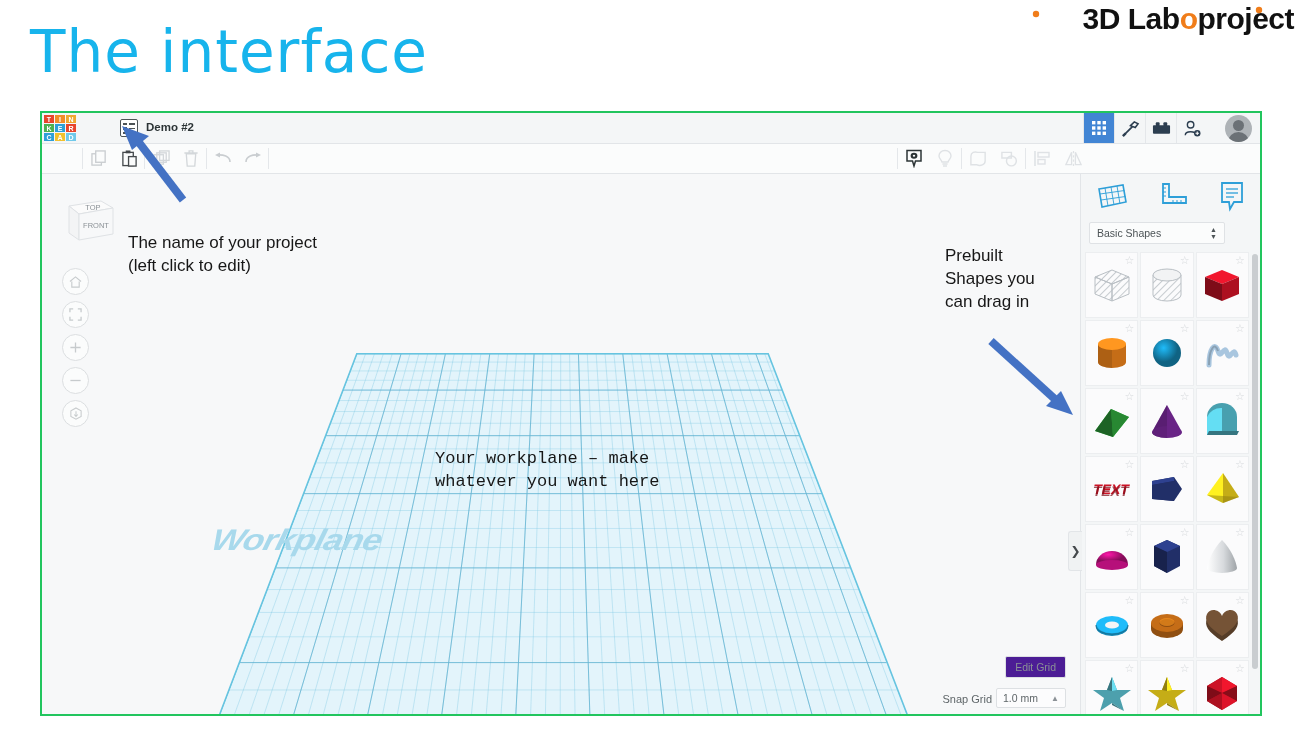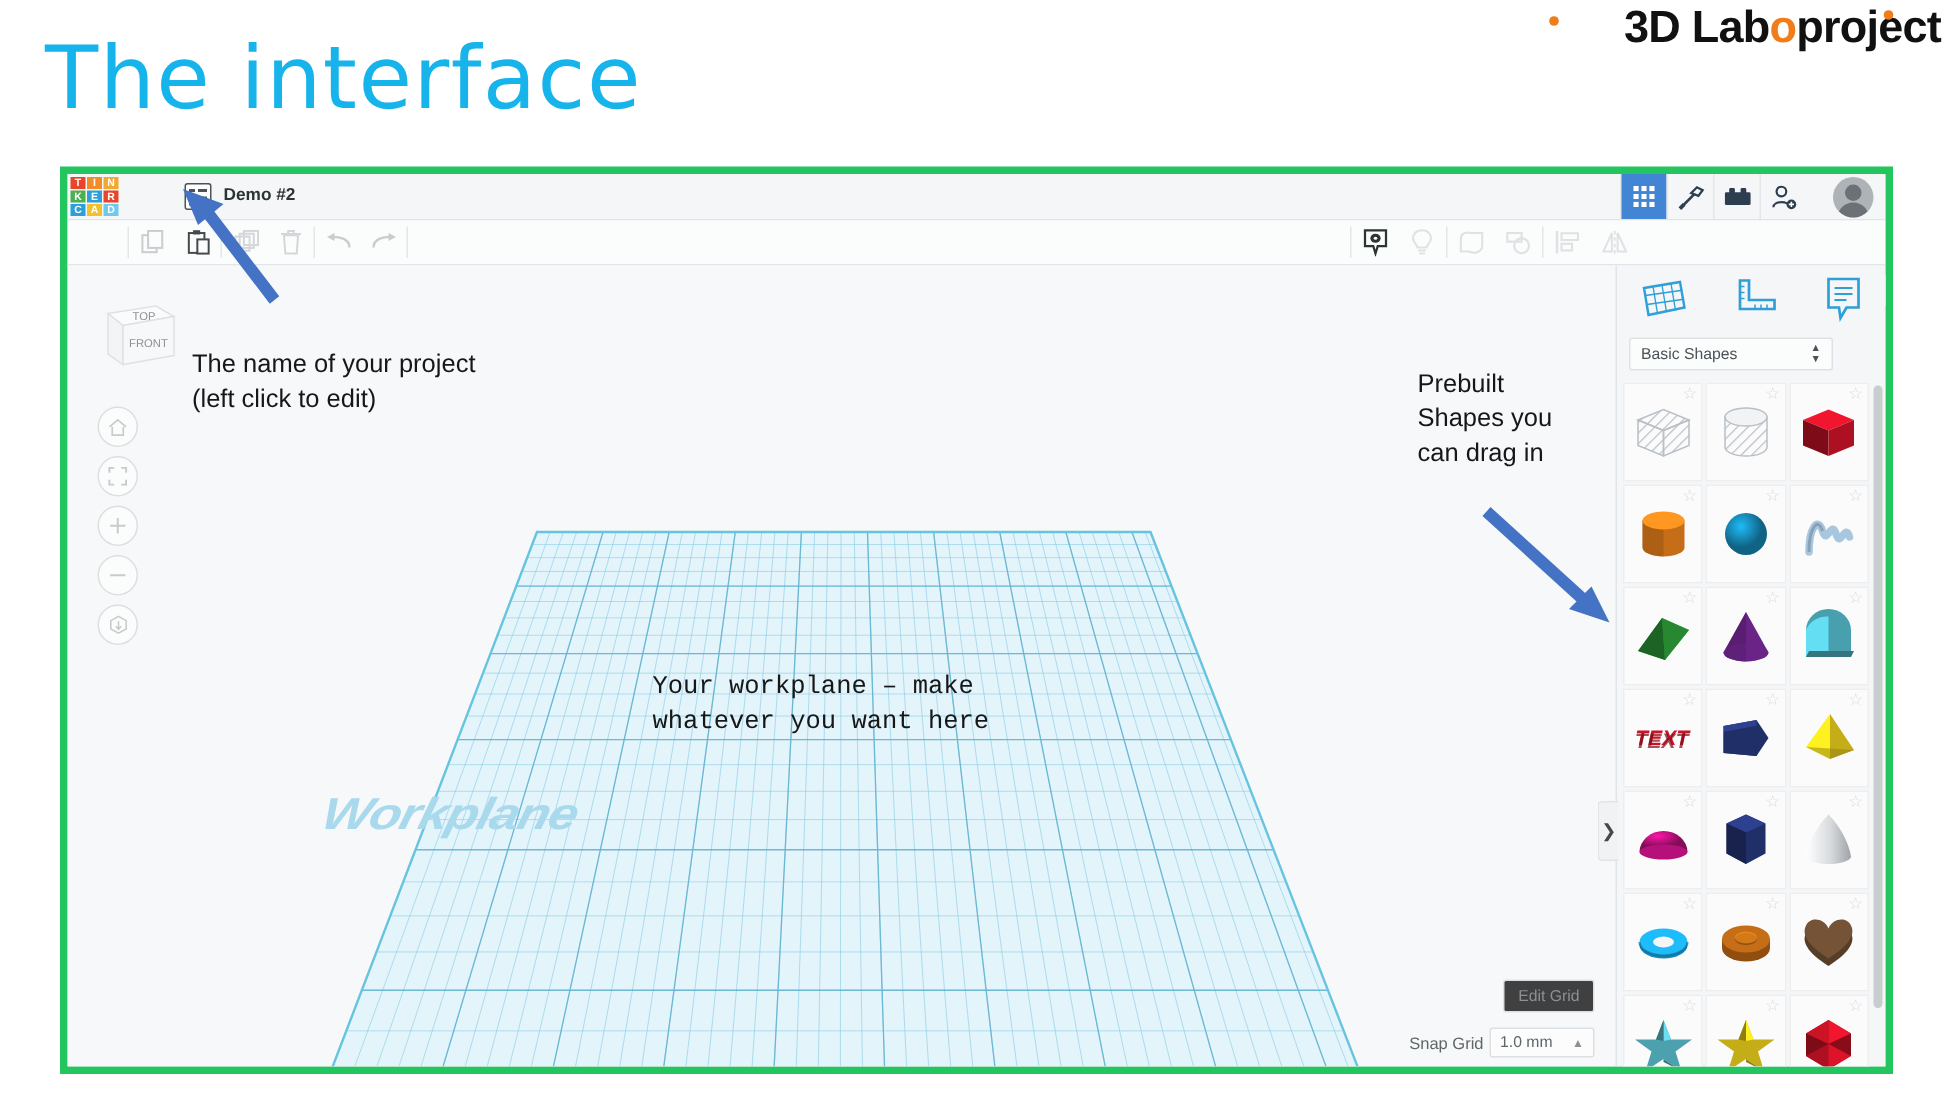--- a/index.html
+++ b/index.html
@@ -23,21 +23,21 @@
   }
   #brand-logo .dot{
     color:#f07d1a;
   }
 
   
   #app-window{
     position:absolute;left:40px;top:111px;
     width:1222px;height:605px;
     background:#f7f8f9;
-    border:5px solid #22c55e;
+    border:2px solid #22c55e;
     box-sizing:border-box;
     overflow:hidden;
   }
 
   
   #app-topbar{
     position:absolute;left:0;top:0;width:100%;height:31px;
     background:#f4f6f7;border-bottom:1px solid #e2e5e8;
     box-sizing:border-box;
   }
@@ -119,21 +119,21 @@
   .navbtn{
     position:absolute;left:20px;width:27px;height:27px;border-radius:50%;
     border:1px solid #dcdfe1;background:rgba(255,255,255,0.5);
     display:flex;align-items:center;justify-content:center;
     color:#c7cbcd;font-size:15px;box-sizing:border-box;
   }
 
   
   #edit-grid-btn{
     position:absolute;right:14px;bottom:36px;height:20px;padding:0 9px;
-    border:1px solid #dde0e3;background:#404040;border-radius:2px;
+    border:1px solid #dde0e3;background:#4c1d95;border-radius:2px;
     font-size:10.5px;color:#8b9196;display:flex;align-items:center;
   }
   #snap-grid-label{
     position:absolute;right:88px;bottom:9px;font-size:11px;color:#5f6669;text-align:right;
   }
   #snap-grid-select{
     position:absolute;right:14px;bottom:6px;width:70px;height:20px;
     border:1px solid #dde0e3;background:#fcfcfd;border-radius:2px;
     font-size:10.5px;color:#5f6669;
     display:flex;align-items:center;padding:0 6px;box-sizing:border-box;

